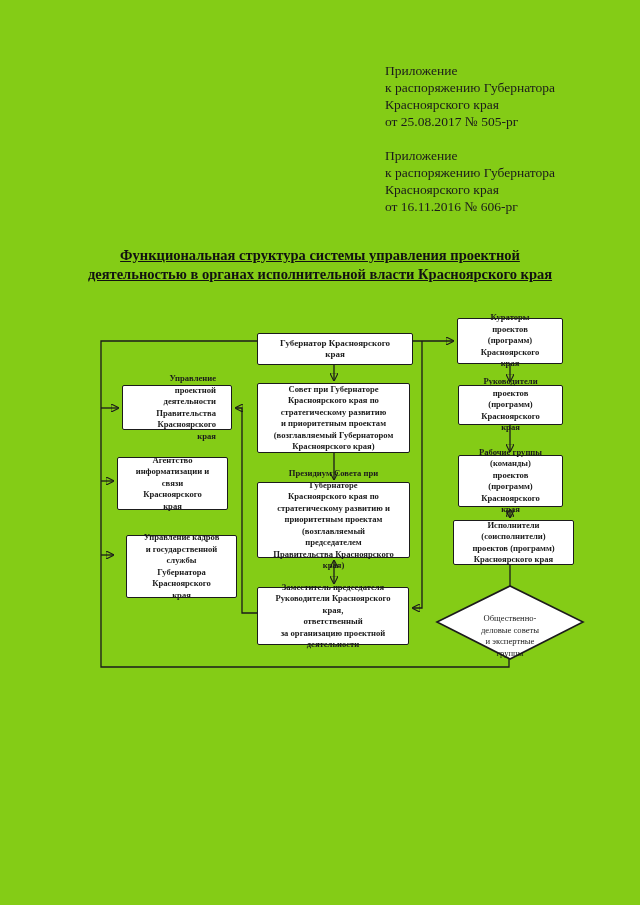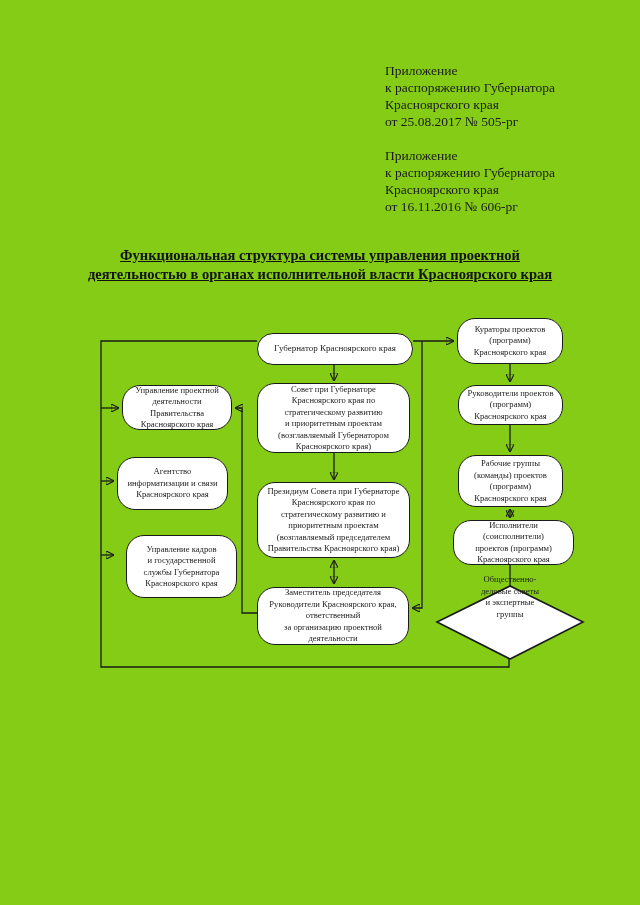--- a/index.html
+++ b/index.html
@@ -9,24 +9,24 @@
   }
   .annex{
     position:absolute;left:385px;font-size:13.5px;line-height:17px;
     white-space:pre-line;color:#1b1b1b;
   }
   .doc-title{
     position:absolute;left:20px;top:246px;width:600px;text-align:center;
     font-size:14.5px;font-weight:bold;line-height:18.5px;white-space:pre-line;color:#111;text-decoration:underline;
   }
   .node{
-    position:absolute;box-sizing:border-box;border:1.6px solid #1b1b1b;border-radius:18px;
+    position:absolute;box-sizing:border-box;border:1.6px solid #1b1b1b;border-radius:2px;
     background:#fff;display:flex;align-items:center;justify-content:center;
-    text-align:center;font-size:8.6px;line-height:11.5px;padding:2px 3px;
-    white-space:pre-line;z-index:2;
+    text-align:center;font-size:8.6px;line-height:11.5px;padding:2px 15px;
+    white-space:pre-line;z-index:2;font-weight:bold;
   }
   .node.gov{font-size:9px;}
   .diamond-label{
     position:absolute;display:flex;align-items:center;justify-content:center;
     text-align:center;font-size:8.6px;line-height:11.5px;white-space:pre-line;z-index:3;
   }
   svg.wires{position:absolute;left:0;top:0;z-index:1;}
   svg.wires path, svg.wires polyline{fill:none;stroke:#1b1b1b;stroke-width:1.3;}
   svg.wires polygon.diamond{fill:#ffffff;stroke:#1b1b1b;stroke-width:1.6;}
 </style>
@@ -76,21 +76,21 @@
 
     <polygon class="diamond" points="437,622 510,586 583,622 510,659"></polygon>
   </svg>
 
   <div class="node gov" style="left:257px;top:333px;width:156px;height:32px;">Губернатор Красноярского края</div>
 
   <div class="node" style="left:457px;top:318px;width:106px;height:46px;">Кураторы проектов
 (программ)
 Красноярского края</div>
 
-  <div class="node" style="left:122px;top:385px;width:110px;height:45px;">Управление проектной
+  <div class="node" style="left:122px;top:385px;width:110px;height:45px;text-align:right;">Управление проектной
 деятельности
 Правительства
 Красноярского края</div>
 
   <div class="node" style="left:257px;top:383px;width:153px;height:70px;">Совет при Губернаторе
 Красноярского края по
 стратегическому развитию
 и приоритетным проектам
 (возглавляемый Губернатором
 Красноярского края)</div>
@@ -124,18 +124,18 @@
 (соисполнители)
 проектов (программ)
 Красноярского края</div>
 
   <div class="node" style="left:257px;top:587px;width:152px;height:58px;">Заместитель председателя
 Руководители Красноярского края,
 ответственный
 за организацию проектной
 деятельности</div>
 
-  <div class="diamond-label" style="left:447px;top:567px;width:126px;height:60px;text-align:center;">Общественно-
+  <div class="diamond-label" style="left:447px;top:606px;width:126px;height:60px;text-align:center;">Общественно-
 деловые советы
 и экспертные
 группы</div>
 
 </div>
 
 </body></html>

